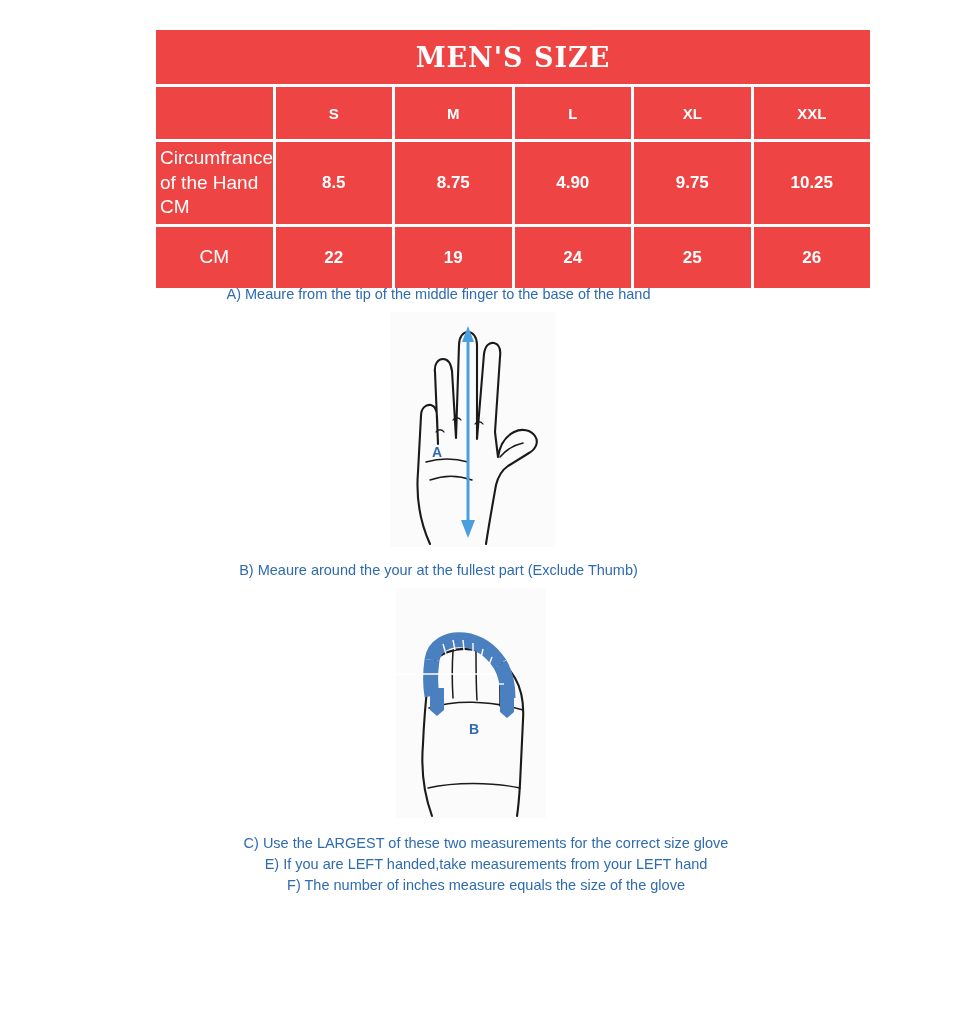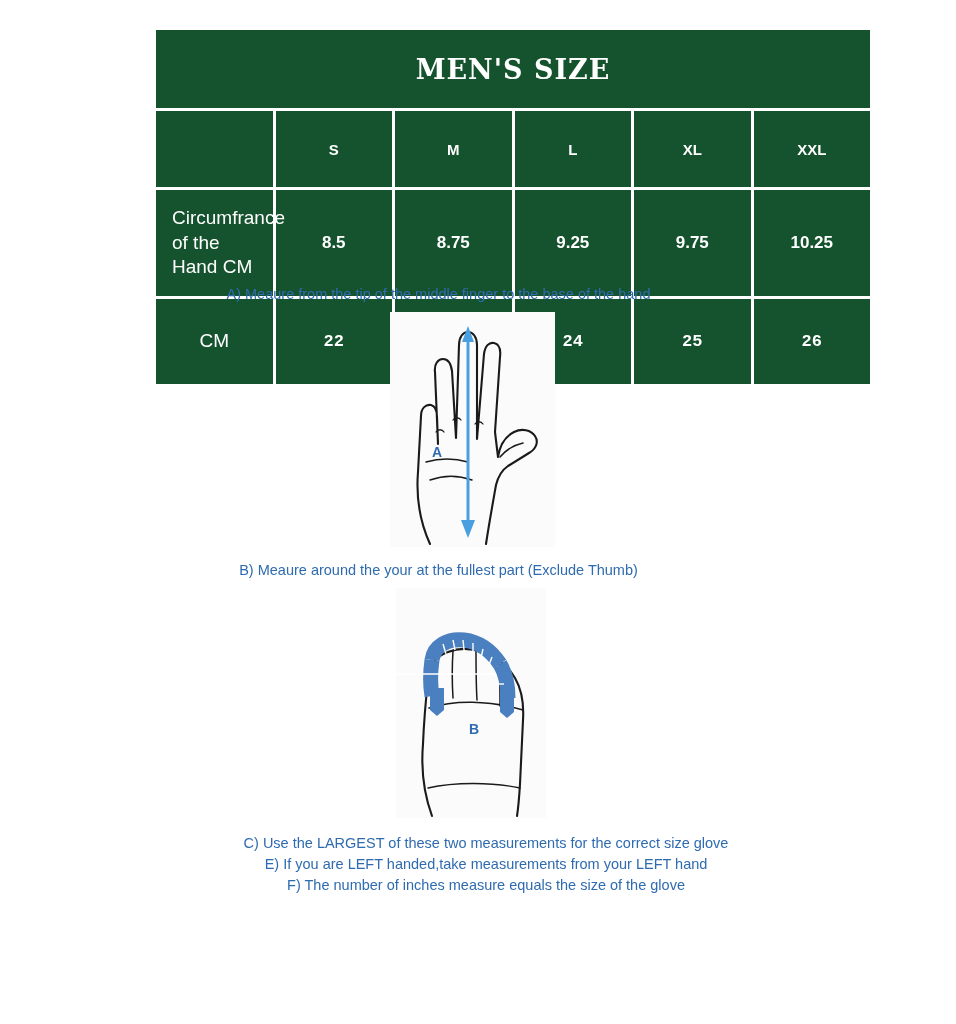--- a/index.html
+++ b/index.html
@@ -28,25 +28,25 @@
     top: 27px;
     width: 720px;
   }
   table.size-table {
     border-collapse: separate;
     border-spacing: 3px;
     width: 720px;
     table-layout: fixed;
   }
   table.size-table td {
-    background: #14532d;
+    background: #ef4444;
     color: #ffffff;
     text-align: center;
     vertical-align: middle;
-    padding: 16px;
+    padding: 4px;
   }
   td.title-cell {
     height: 46px;
     font-family: "DejaVu Serif", serif;
     font-weight: bold;
     font-size: 27px;
     letter-spacing: 1px;
   }
   td.hdr-blank {
     background: #ffffff;
@@ -67,21 +67,20 @@
     text-align: left;
     margin-left: 23px;
   }
   td.val {
     font-size: 17px;
     font-weight: bold;
     height: 66px;
   }
   td.val.small-row {
     height: 53px;
-    font-family: Liberation Mono, monospace;
   }
   td.rowlabel.small-row {
     height: 53px;
   }
 
   
   .caption {
     position: absolute;
     width: 877px;
     text-align: center;
@@ -143,21 +142,21 @@
         <td class="hdr" style="width:92px">S</td>
         <td class="hdr" style="width:92px">M</td>
         <td class="hdr" style="width:108px">L</td>
         <td class="hdr" style="width:110px">XL</td>
         <td class="hdr" style="width:110px">XXL</td>
       </tr>
       <tr>
         <td class="rowlabel left">Circumfrance of the Hand CM</td>
         <td class="val">8.5</td>
         <td class="val">8.75</td>
-        <td class="val">9.25</td>
+        <td class="val">4.90</td>
         <td class="val">9.75</td>
         <td class="val">10.25</td>
       </tr>
       <tr>
         <td class="rowlabel small-row">CM</td>
         <td class="val small-row">22</td>
         <td class="val small-row">19</td>
         <td class="val small-row">24</td>
         <td class="val small-row">25</td>
         <td class="val small-row">26</td>

